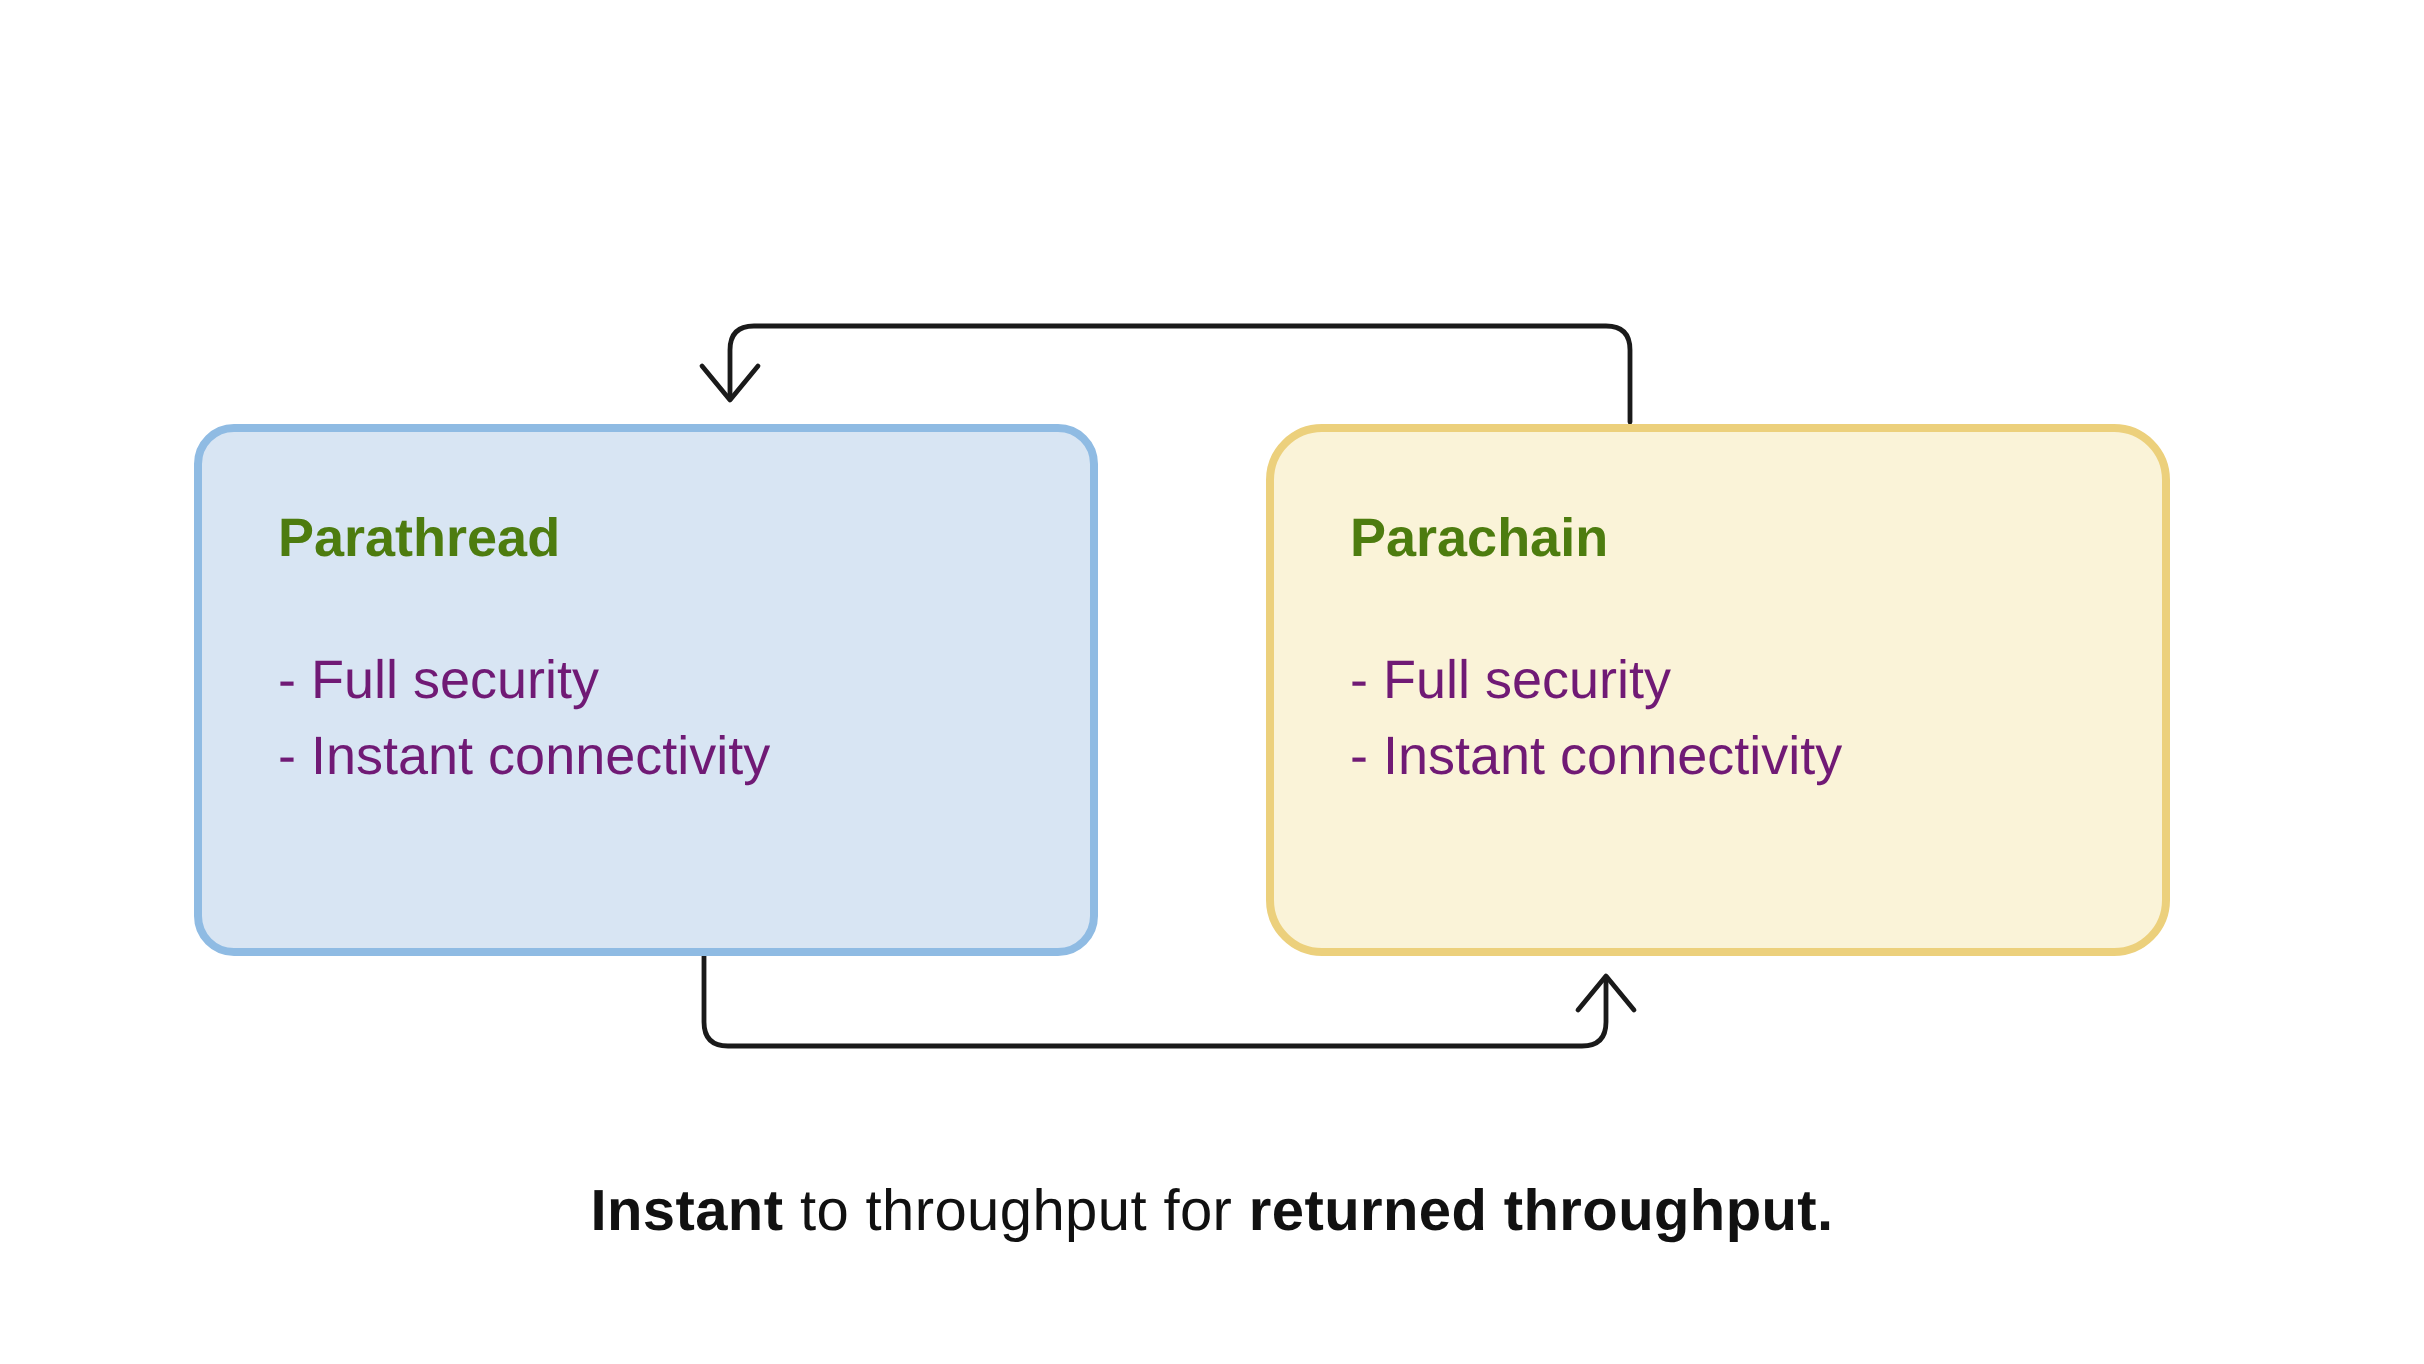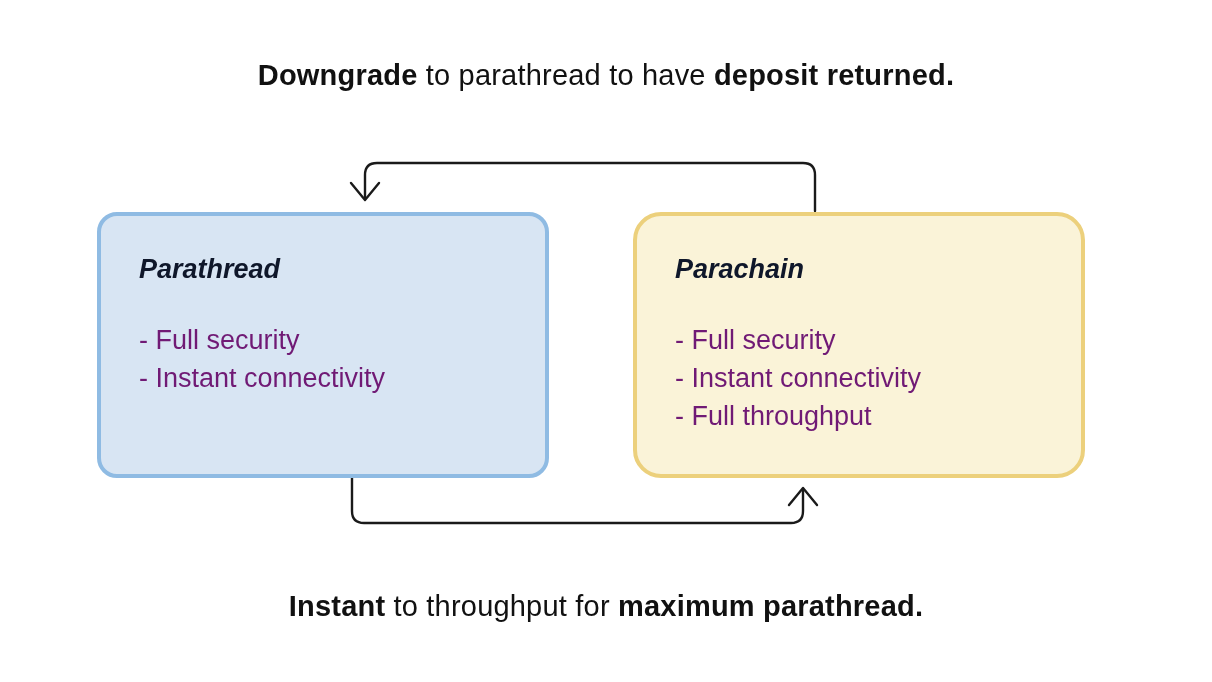--- a/index.html
+++ b/index.html
@@ -38,22 +38,21 @@
     border-radius: 20px;
     border: 4px solid transparent;
     padding: 38px 20px 0 38px;
   }
   .node-parathread { left: 97px;  top: 212px; }
   .node-parachain  { left: 633px; top: 212px; border-radius: 28px; }
   .node-title {
     font-size: 27px;
     font-weight: 700;
     margin: 0 0 36px 0;
-    color: #0f172a;
-    font-style: italic;
+    color: #4d7c0f;
   }
   .node-items {
     font-size: 27px;
     font-weight: 400;
     line-height: 38px;
     color: #701a75;
   }
   .node-items .item { display: block; }
 
   .arrow-layer {
@@ -63,23 +62,20 @@
     width: 1212px;
     height: 682px;
     pointer-events: none;
   }
 </style>
 </head>
 <body>
 
 <div class="canvas">
 
-  <div class="caption caption-top">
-    <span class="b">Downgrade</span><span> to parathread to have </span><span class="b">deposit returned.</span>
-  </div>
 
   <svg class="arrow-layer" viewBox="0 0 1212 682">
     <g stroke="#1a1a1a" stroke-width="2.4" fill="none" stroke-linecap="round" stroke-linejoin="round">
       <path d="M 815 211 L 815 175 Q 815 163 803 163 L 377 163 Q 365 163 365 175 L 365 198"></path>
       <path d="M 351 183 L 365 200 L 379 183"></path>
       <path d="M 352 478 L 352 511 Q 352 523 364 523 L 791 523 Q 803 523 803 511 L 803 491"></path>
       <path d="M 789 505 L 803 488 L 817 505"></path>
     </g>
   </svg>
 
@@ -89,21 +85,20 @@
       <span class="item">- Full security</span>
       <span class="item">- Instant connectivity</span>
     </div>
   </div>
 
   <div class="node node-parachain" style="background: rgb(250, 243, 216); border-color: rgb(236, 208, 124);">
     <div class="node-title">Parachain</div>
     <div class="node-items">
       <span class="item">- Full security</span>
       <span class="item">- Instant connectivity</span>
-      <span class="item">- Full throughput</span>
     </div>
   </div>
 
   <div class="caption caption-bottom">
-    <span class="b">Instant</span><span> to throughput for </span><span class="b">maximum parathread.</span>
+    <span class="b">Instant</span><span> to throughput for </span><span class="b">returned throughput.</span>
   </div>
 
 </div>
 
 </body></html>

